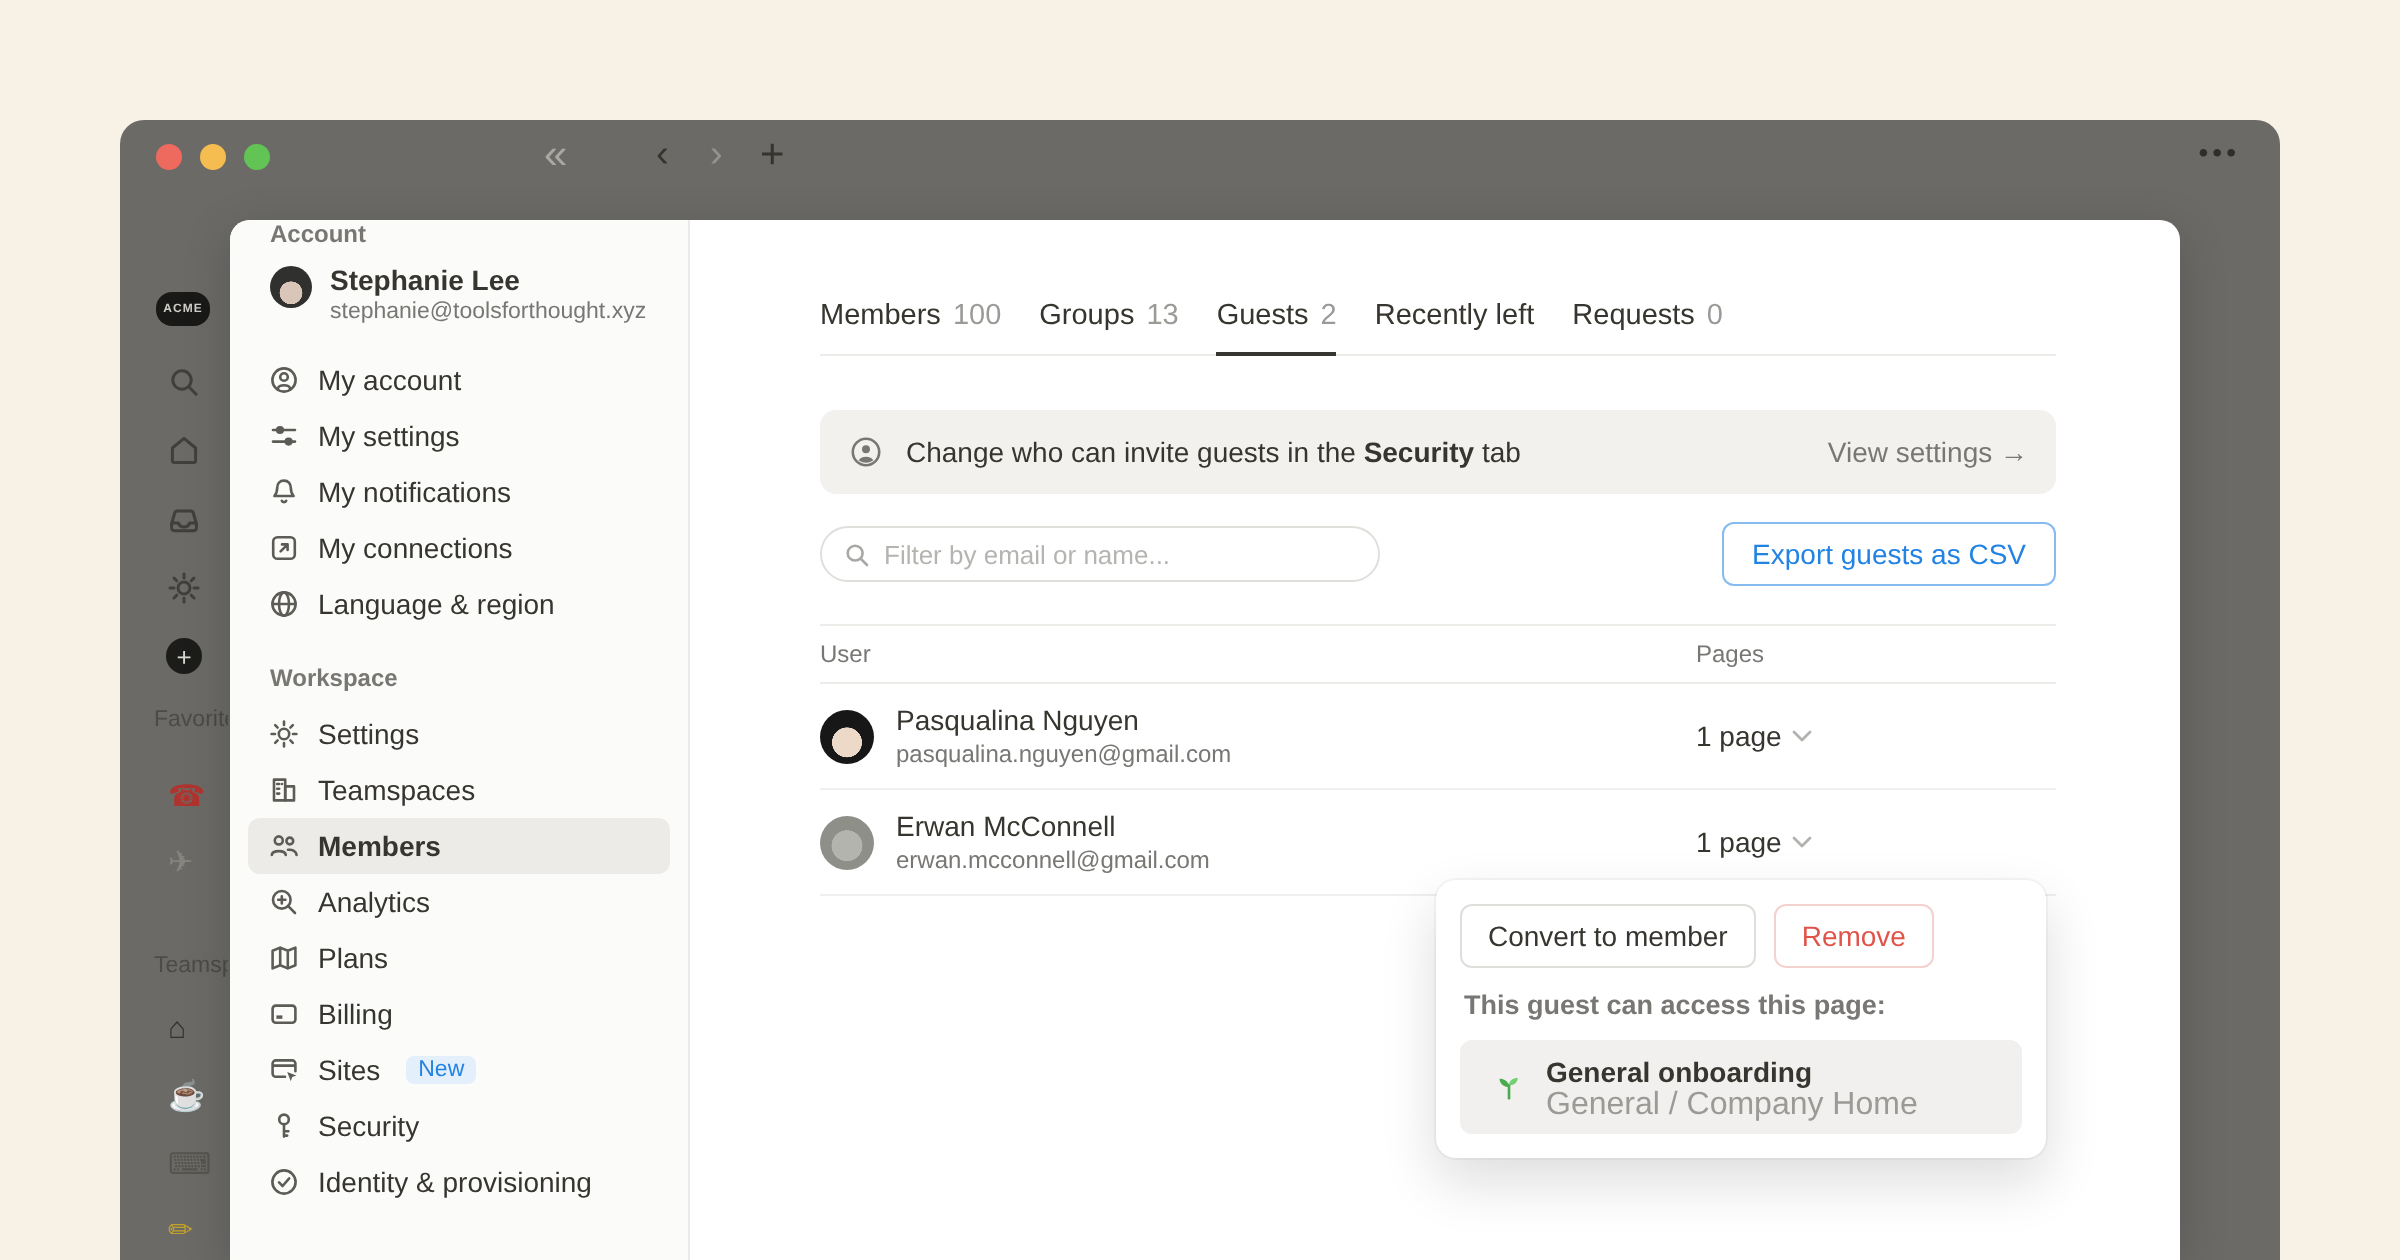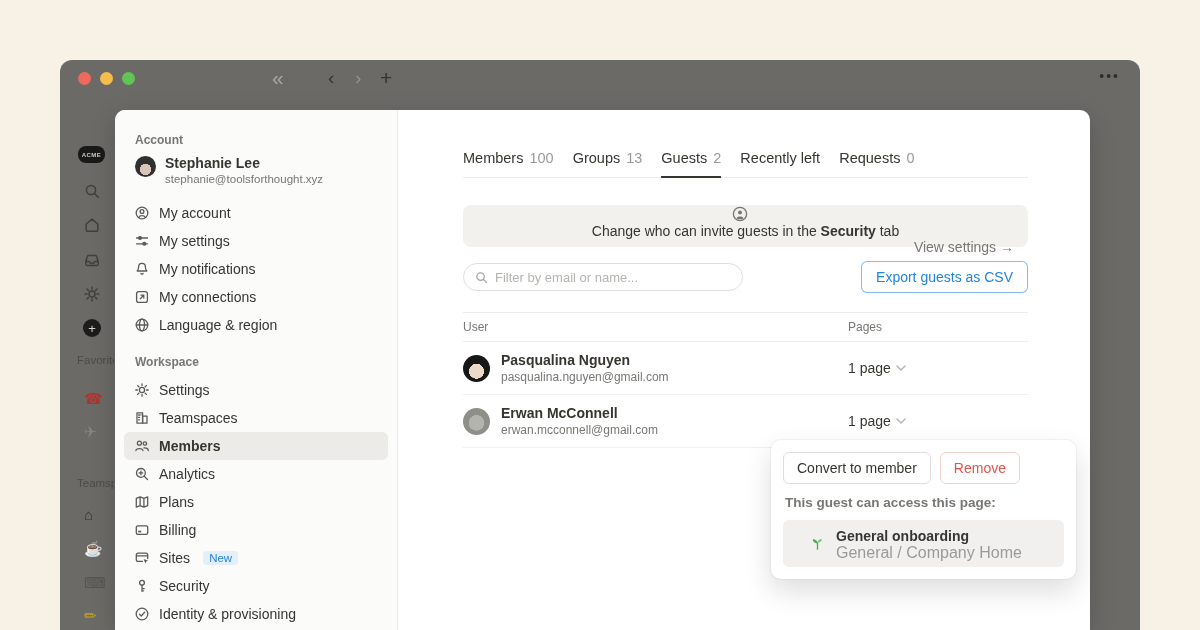--- a/index.html
+++ b/index.html
@@ -29,21 +29,21 @@
                  stroke-linecap:round; stroke-linejoin:round; }
   .rail-plus { left:23px; width:18px; height:18px; background:#1c1c1a; border-radius:50%;
                color:#d7d6d3; font-size:13px; display:flex; align-items:center; justify-content:center; }
   .rail-label { left:17px; width:37px; overflow:hidden; white-space:nowrap; font-size:11.5px; color:#4c4b47; }
   .rail-glyph { left:24px; font-size:15px; line-height:17px; }
 
   
   .modal { position:absolute; left:55px; top:50px; width:975px; height:520px; background:#ffffff;
            border-radius:10px 10px 0 0; display:flex; box-shadow:0 6px 24px rgba(0,0,0,.18); overflow:hidden; }
 
-  .nav { width:283px; background:#fbfbfa; border-right:1px solid #eceae7; padding:23px 9px 0 9px; }
+  .nav { width:230px; background:#fbfbfa; border-right:1px solid #eceae7; padding:0 9px 0 9px; }
   .sec-label { font-size:12px; font-weight:bold; color:#787774; margin:0 0 7px 11px; }
   .profile { display:flex; gap:9px; margin:2px 11px 12px 11px; align-items:center; }
   .av-sm { width:21px; height:21px; border-radius:50%; flex:none; align-self:flex-start; margin-top:2px;
            background:radial-gradient(circle at 50% 64%, #d9c6b8 0 33%, #30302e 34%); }
   .p-name { font-size:14px; font-weight:bold; line-height:18px; }
   .p-email { font-size:11.5px; color:#787774; line-height:15px; }
   .nav-item { display:flex; align-items:center; gap:9px; height:28px; padding:0 10px; border-radius:6px;
               font-size:14px; color:#37352f; cursor:default; }
   .nav-item.active { background:#ecebe8; font-weight:bold; }
   .ws { margin-top:16px; }
@@ -54,21 +54,21 @@
 
   
   .main { flex:1; position:relative; padding:40px 62px 0 65px; }
 
   .tabs { display:flex; gap:19px; border-bottom:1px solid #edece9; }
   .tab { display:flex; gap:6px; padding-bottom:10px; font-size:14.5px; color:#37352f; margin-bottom:0; }
   .tab .count { color:#9b9a97; }
   .tab.active { border-bottom:2.5px solid #37352f; margin-bottom:-1px; }
 
   .banner { margin-top:27px; height:42px; background:#f2f1ee; border-radius:8px; display:flex;
-            align-items:center; padding:0 14px; font-size:14px;flex-direction:column; }
+            align-items:center; padding:0 14px; font-size:14px; }
   .banner b { font-weight:bold; }
   .banner-ic { width:18px; height:18px; margin-right:11px; flex:none; }
   .banner-action { margin-left:auto; color:#787774; font-size:14px; }
 
   .toolbar { margin-top:14px; display:flex; justify-content:space-between; align-items:center; }
   .filter { width:280px; height:28px; border:1px solid #e0dfdc; border-radius:16px; display:flex;
             align-items:center; gap:7px; padding:0 11px; background:#fff; }
   .filter input { border:none; outline:none; background:transparent; font-size:13px; width:100%;
                   font-family:"Liberation Sans", sans-serif; color:#37352f; }
   .filter input::placeholder { color:#b5b4b0; }
@@ -76,32 +76,32 @@
                 border-radius:6px; color:#2383e2; font-size:14px; font-family:"Liberation Sans", sans-serif; }
 
   .thead { margin-top:19px; display:grid; grid-template-columns:1fr 180px; align-items:center; height:30px;
            border-top:1px solid #edece9; border-bottom:1px solid #edece9; font-size:12px; color:#787774; }
   .trow { display:grid; grid-template-columns:1fr 180px; align-items:center; height:53px;
           border-bottom:1px solid #f0efed; }
   .user-cell { display:flex; align-items:center; gap:11px; }
   .av-lg { width:27px; height:27px; border-radius:50%; flex:none; }
   .av-pasqualina { background:radial-gradient(circle at 50% 60%, #ecd9c8 0 35%, #171717 36%); }
   .av-erwan { background:radial-gradient(circle at 50% 55%, #b4b4ae 0 38%, #8f8f8a 39%); }
-  .u-name { font-size:14px; font-weight:bold; line-height:18px; }
+  .u-name { font-size:14px; font-weight:normal; line-height:18px; }
   .u-email { font-size:12px; color:#787774; line-height:16px; }
   .pages-cell { display:flex; align-items:center; gap:5px; font-size:14px; }
 
   .popup { position:absolute; left:373px; top:330px; width:305px; background:#fff; border-radius:10px;
            padding:12px; box-shadow:0 0 0 1px rgba(15,15,15,.04), 0 12px 28px rgba(15,15,15,.14); }
   .popup-btns { display:flex; gap:9px; }
   .pbtn { height:32px; padding:0 13px; background:#fff; border:1px solid #dfdedb; border-radius:6px;
           font-size:14px; color:#37352f; font-family:"Liberation Sans", sans-serif; }
   .pbtn.danger { border-color:#f3d2ce; color:#e1544a; }
   .popup-caption { font-size:13.5px; color:#787774; margin:11px 2px 10px 2px;font-weight:bold; }
-  .page-item { background:#f1f0ee; border-radius:6px; padding:7px 26px; display:flex; gap:10px; align-items:center; }
+  .page-item { background:#f1f0ee; border-radius:6px; padding:7px 16px; display:flex; gap:10px; align-items:center; }
   .pg-title { font-size:14px; font-weight:bold; line-height:18px; }
   .pg-path { font-size:16px; color:#9b9a97; line-height:15px; }
 </style>
 </head>
 <body>
 
 <div class="window">
 
   <div class="traffic">
     <span class="tl-red"></span>

